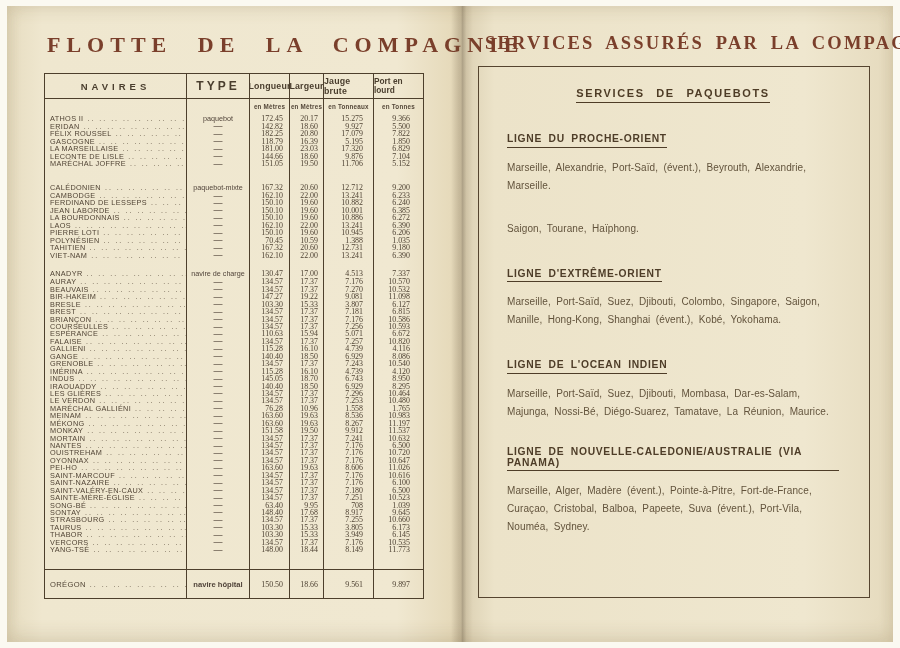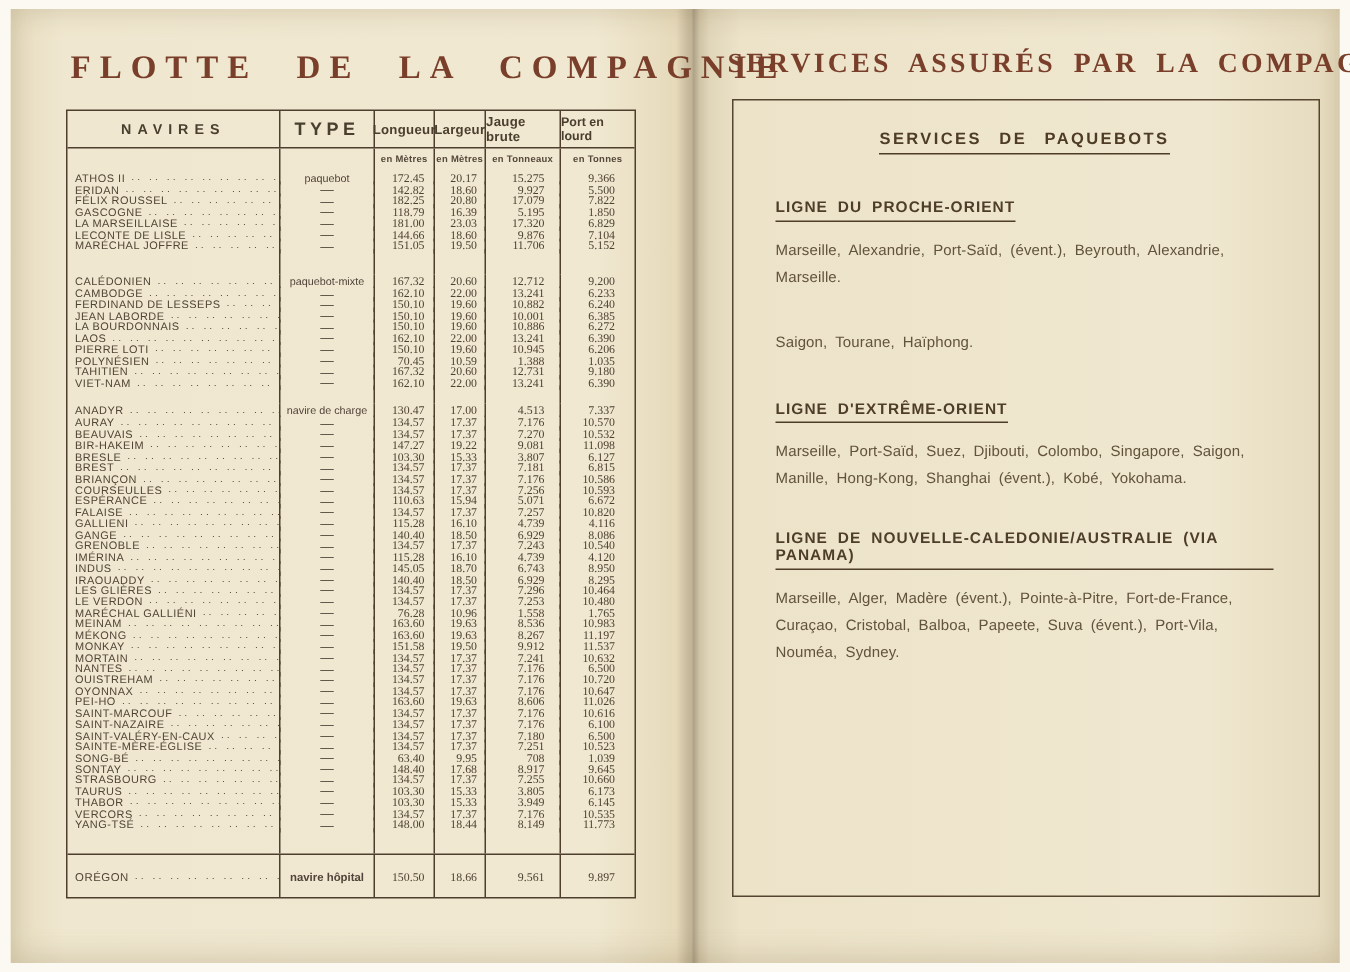--- a/index.html
+++ b/index.html
@@ -63,21 +63,21 @@
   .cell-type.dash{font-size:9px;}
   .cell-num{justify-content:flex-end;font-family:"Liberation Serif", serif;font-size:7.9px;color:#4e4233;}
   .pr-l{padding-right:6px;} .pr-w{padding-right:5px;} .pr-j{padding-right:10px;} .pr-p{padding-right:13px;}
   .sep-line{border-top:1.2px solid #4d3f2c;height:0;}
   .trow.hosp{height:28px;}
   .trow.hosp .nm{font-size:7.6px;}
   .trow.hosp .cell-type{font-size:7.6px;font-weight:700;}
 
   
   .services-box{
-    position:absolute;left:29px;top:60px;width:392px;height:532px;
+    position:absolute;left:19px;top:60px;width:392px;height:532px;
     border:1.5px solid #55442f;box-sizing:border-box;
     padding:16px 30px 0 28px;
   }
   .box-heading-wrap{text-align:center;margin-bottom:25px;}
   .box-heading{
     display:inline-block;font-size:11px;font-weight:700;color:#4e3c26;
     letter-spacing:1.6px;word-spacing:7px;
     border-bottom:1.4px solid #4e3c26;padding-bottom:3px;
   }
   .section{margin-bottom:25px;}
@@ -771,20 +771,24 @@
           <div class="section">
           </div>
           <div class="section">
             <div class="route">Saigon, Tourane, Haïphong.</div>
           </div>
           <div class="section">
             <div><span class="ligne-heading">LIGNE D'EXTRÊME-ORIENT</span></div>
             <div class="route">Marseille, Port-Saïd, Suez, Djibouti, Colombo, Singapore, Saigon, Manille, Hong-Kong, Shanghai (évent.), Kobé, Yokohama.</div>
           </div>
           <div class="section">
+            <div><span class="ligne-heading">LIGNE DE L'OCEAN INDIEN</span></div>
+            <div class="route">Marseille, Port-Saïd, Suez, Djibouti, Mombasa, Dar-es-Salam, Majunga, Nossi-Bé, Diégo-Suarez, Tamatave, La Réunion, Maurice.</div>
+          </div>
+          <div class="section">
             <div><span class="ligne-heading">LIGNE DE NOUVELLE-CALEDONIE/AUSTRALIE (VIA PANAMA)</span></div>
             <div class="route">Marseille, Alger, Madère (évent.), Pointe-à-Pitre, Fort-de-France, Curaçao, Cristobal, Balboa, Papeete, Suva (évent.), Port-Vila, Nouméa, Sydney.</div>
           </div>
         </div>
     </div>
   </div>
 
   <div class="gutter"></div>
 </div>
 

